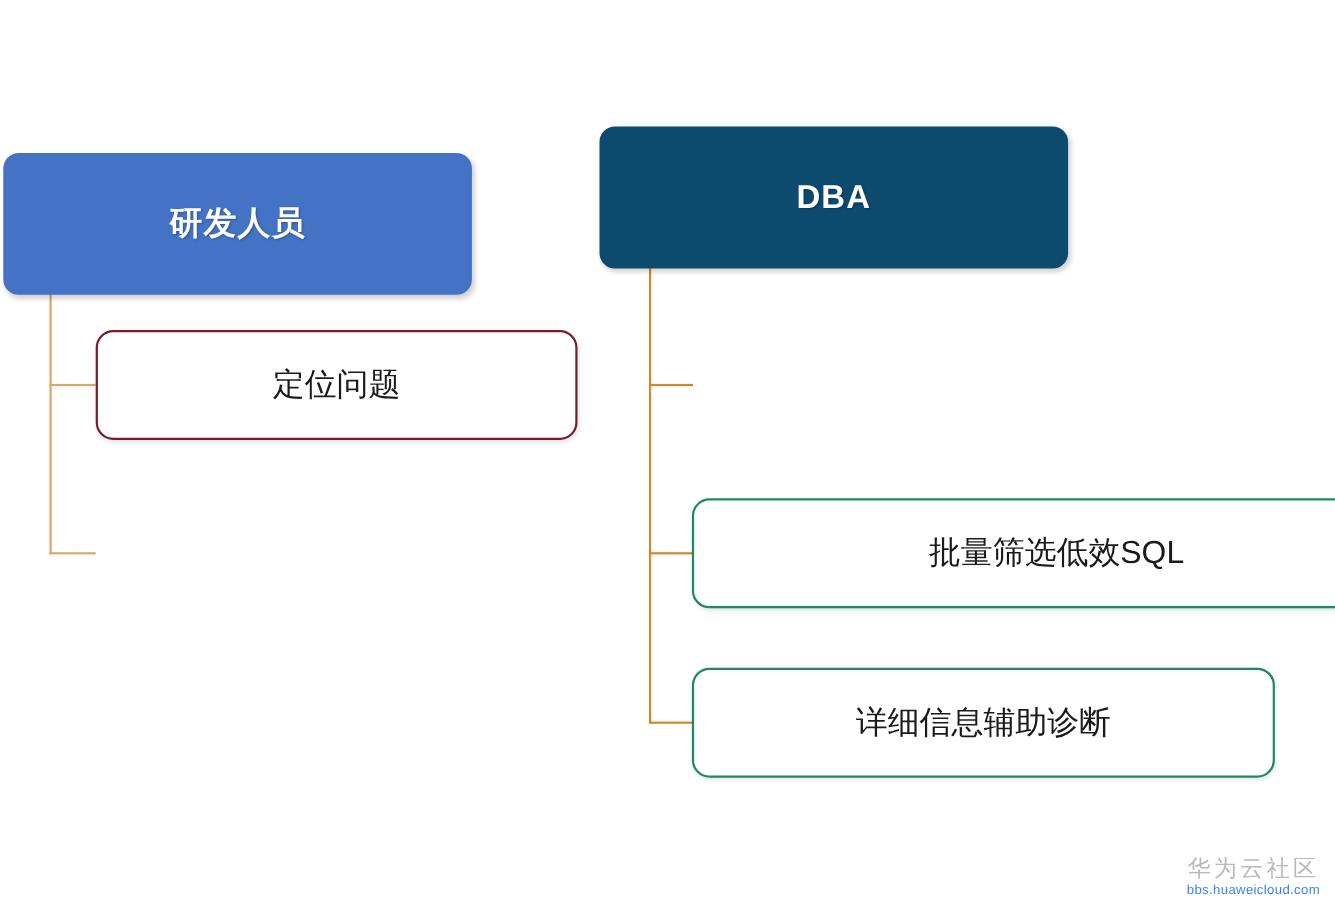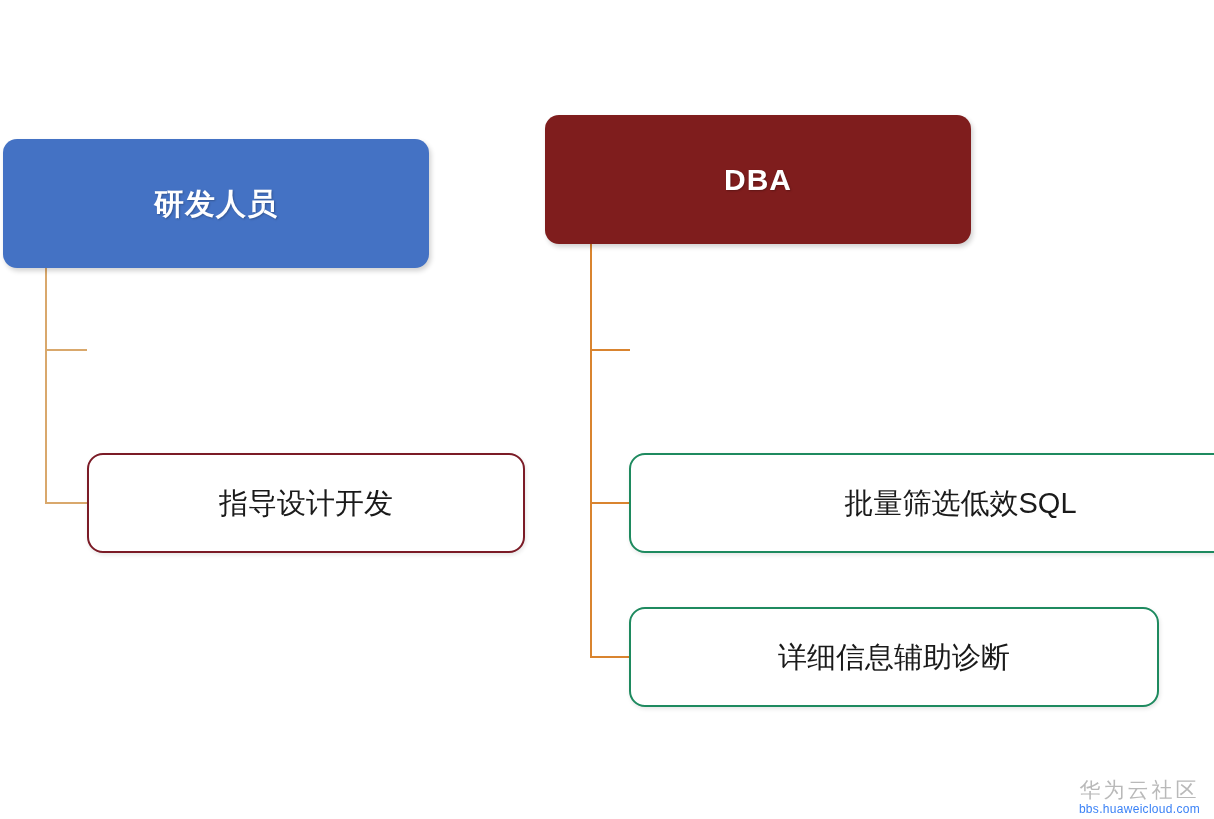--- a/index.html
+++ b/index.html
@@ -43,21 +43,21 @@
     width: 426px;
     height: 129px;
     background: #4472C4;
     margin-top: 24px;
   }
   #root-dba {
     left: 545px;
     top: 115px;
     width: 426px;
     height: 129px;
-    background: #7f1d1d;
+    background: #0c4a6e;
   }
 
   
   .leaf-box {
     position: absolute;
     box-sizing: border-box;
     border-radius: 16px;
     background: #ffffff;
     display: flex;
     align-items: center;
@@ -106,24 +106,24 @@
 
   <div class="conn-v tan" style="left:45px; top:243px; height:728px; height:729px; top:243px; height:0;"></div>
   <div class="conn-v tan" style="left:45px; top:243px; height:261px;"></div>
   <div class="conn-h tan" style="left:45px; top:349px; width:42px;"></div>
   <div class="conn-h tan" style="left:45px; top:502px; width:42px;"></div>
 
   <div class="root-box" id="root-dev">
     <span class="root-label">研发人员</span>
   </div>
 
+  <div class="leaf-box leaf-maroon" style="left:87px; top:300px; width:438px; height:100px;">
+    <span class="leaf-label">定位问题</span>
+  </div>
 
-  <div class="leaf-box leaf-maroon" style="left:87px; top:453px; width:438px; height:100px;">
-    <span class="leaf-label">指导设计开发</span>
-  </div>
 
   <div class="conn-v orng" style="left:590px; top:243px; height:415px;"></div>
   <div class="conn-h orng" style="left:590px; top:349px; width:40px;"></div>
   <div class="conn-h orng" style="left:590px; top:502px; width:40px;"></div>
   <div class="conn-h orng" style="left:590px; top:656px; width:40px;"></div>
 
   <div class="root-box" id="root-dba">
     <span class="root-label">DBA</span>
   </div>
 

